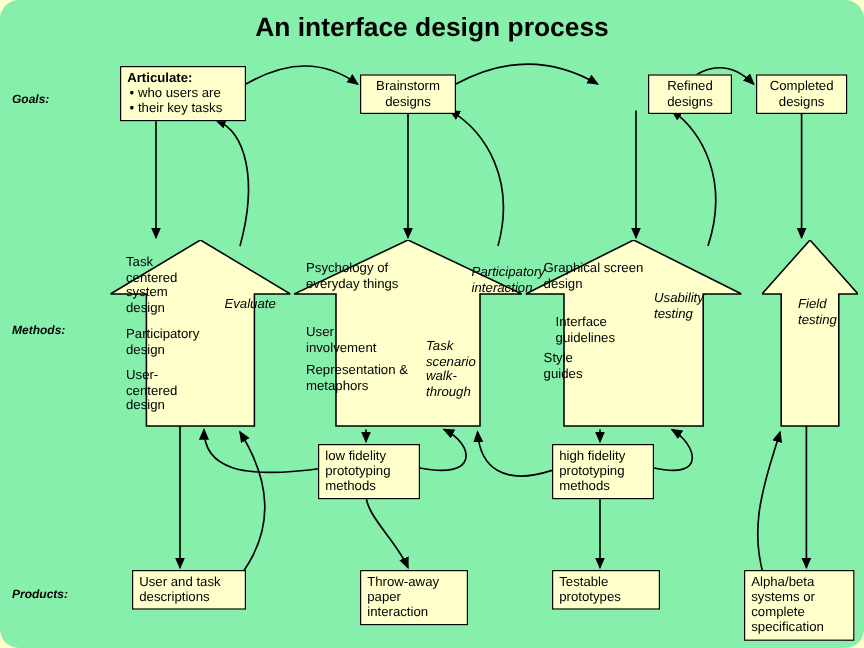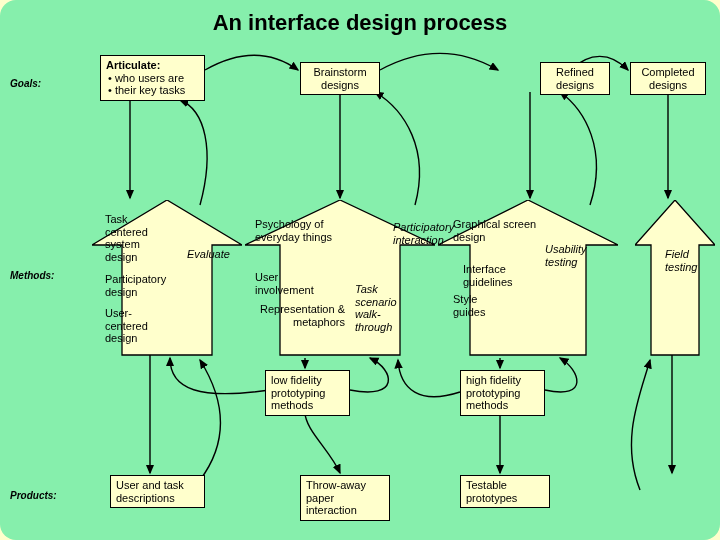--- a/index.html
+++ b/index.html
@@ -85,37 +85,38 @@
   <div class="box small" style="left:500px; top:62px; width:70px; text-align:center;margin-left:40px;">Refined designs</div>
   <div class="box small" style="left:630px; top:62px; width:76px; text-align:center;">Completed designs</div>
 
   <div class="box nb small" style="left:100px; top:210px; width:70px;">Task centered system design</div>
   <div class="box nb small italic" style="left:182px; top:245px; width:60px;">Evaluate</div>
   <div class="box nb small" style="left:100px; top:270px; width:85px;">Participatory design</div>
   <div class="box nb small" style="left:100px; top:304px; width:70px;">User-centered design</div>
 
   <div class="box nb small" style="left:250px; top:215px; width:90px;">Psychology of everyday things</div>
   <div class="box nb small" style="left:250px; top:268px; width:85px;">User involvement</div>
-  <div class="box nb small" style="left:250px; top:300px; width:100px;text-align:right;">Representation &amp; metaphors</div>
+  <div class="box nb small" style="left:250px; top:300px; width:100px;">Representation &amp; metaphors</div>
   <div class="box nb small italic" style="left:350px; top:218px; width:85px;margin-left:38px;">Participatory interaction</div>
   <div class="box nb small italic" style="left:350px; top:280px; width:70px;">Task scenario walk-through</div>
 
   <div class="box nb small" style="left:448px; top:215px; width:98px;">Graphical screen design</div>
   <div class="box nb small" style="left:448px; top:260px; width:70px;margin-left:10px;">Interface guidelines</div>
   <div class="box nb small" style="left:448px; top:290px; width:55px;">Style guides</div>
   <div class="box nb small italic" style="left:540px; top:240px; width:60px;">Usability testing</div>
 
   <div class="box nb small italic" style="left:660px; top:245px; width:55px;">Field testing</div>
 
   <div class="box small" style="left:265px; top:370px; width:85px;">low fidelity prototyping methods</div>
   <div class="box small" style="left:460px; top:370px; width:85px;">high fidelity prototyping methods</div>
 
   <div class="box small" style="left:110px; top:475px; width:95px;">User and task descriptions</div>
   <div class="box small" style="left:300px; top:475px; width:90px;">Throw-away paper interaction</div>
   <div class="box small" style="left:460px; top:475px; width:90px;">Testable prototypes</div>
+  <div class="box small" style="left:620px; top:475px; width:92px;">Alpha/beta systems or complete specification</div>
 
   <div class="up-arrow" style="left:92px; top:200px;">
     <svg width="150" height="160">
         <path d="M75 0 L150 45 L120 45 L120 155 L30 155 L30 45 L0 45 Z" fill="#ffffcc" stroke="#000" stroke-width="1.3"></path>
       </svg>
   </div>
   <div class="up-arrow" style="left:245px; top:200px;">
     <svg width="190" height="160">
         <path d="M95 0 L190 45 L155 45 L155 155 L35 155 L35 45 L0 45 Z" fill="#ffffcc" stroke="#000" stroke-width="1.3"></path>
       </svg>

